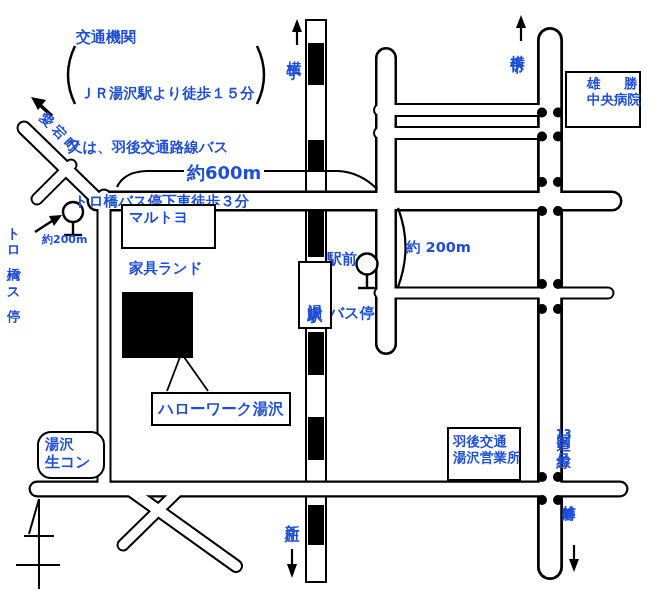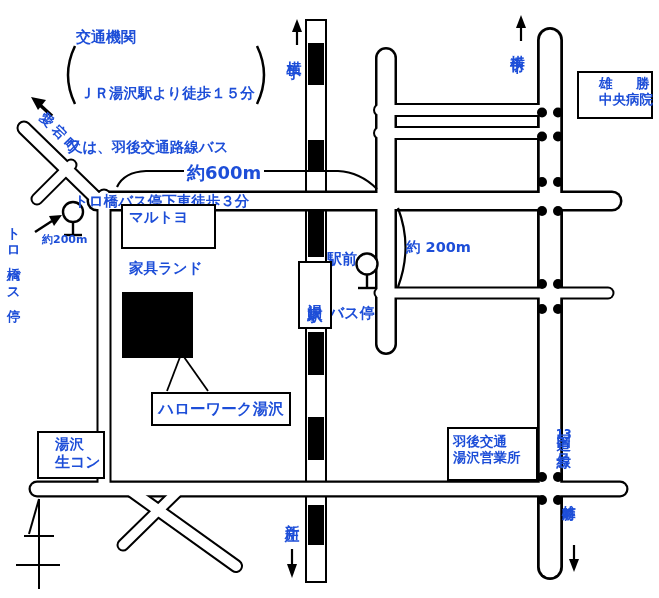--- a/index.html
+++ b/index.html
@@ -152,21 +152,21 @@
     <span class="ln">又は、羽後交通路線バス</span>
     <span class="ln" style="padding-left:6px;">トロ橋バス停下車徒歩３分</span>
   </div>
 
   <div class="lbl vert" style="left:285px;top:49px;font-size:15px;letter-spacing:3px;">横手</div>
   <div class="lbl vert" style="left:508px;top:43px;font-size:14.5px;letter-spacing:2px;">横手市</div>
   <div class="lbl vert" style="left:283px;top:511px;font-size:15px;letter-spacing:3px;">新庄</div>
   <div class="lbl vert" style="left:561px;top:494px;font-size:13.5px;letter-spacing:2px;">雄勝町</div>
   <div class="lbl rot45" style="left:48px;top:109px;font-size:13.5px;letter-spacing:4px;">愛宕町</div>
 
-  <div class="box" style="left:565px;top:71px;width:76px;height:48px;padding:2px 20px;margin-left:12px;">
+  <div class="box" style="left:565px;top:71px;width:76px;height:57px;padding:2px 20px;">
     <span class="ln lbl" style="position:static;font-size:13.5px;text-align:center;letter-spacing:5px;">雄　勝</span>
     <span class="ln lbl" style="position:static;font-size:13.5px;text-align:center;">中央病院</span>
   </div>
 
   <div class="box" style="left:121px;top:204px;width:95px;height:45px;padding:3px 6px;">
     <span class="ln lbl" style="position:static;font-size:14.5px;">マルトヨ</span>
     <span class="ln lbl" style="position:static;font-size:14.5px;margin-top:34px;">家具ランド</span>
   </div>
 
   <div class="lbl" style="left:327px;top:214px;font-size:15px;">
@@ -185,23 +185,23 @@
   <div class="lbl vert" style="left:537px;top:351px;font-size:14.5px;letter-spacing:2px;">
     <span>国道</span><span class="tcy">13</span><span>号線</span>
   </div>
 
   <div class="lbl vert" style="left:6px;top:217px;font-size:13.5px;letter-spacing:4px;">トロ橋バス停</div>
 
   <div class="box center" style="left:151px;top:392px;width:140px;height:34px;">
     <span class="lbl" style="position:static;font-size:15.5px;">ハローワーク湯沢</span>
   </div>
 
-  <div class="box" style="left:37px;top:431px;width:68px;height:48px;padding:3px 16px;">
+  <div class="box" style="left:37px;top:431px;width:68px;height:48px;padding:3px 6px;border-radius:14px;">
     <span class="ln lbl" style="position:static;font-size:14.5px;">湯沢</span>
     <span class="ln lbl" style="position:static;font-size:15px;">生コン</span>
   </div>
 
-  <div class="box" style="left:447px;top:427px;width:91px;height:54px;padding:4px 4px;">
+  <div class="box" style="left:447px;top:427px;width:74px;height:54px;padding:4px 4px;">
     <span class="ln lbl" style="position:static;font-size:13.5px;">羽後交通</span>
     <span class="ln lbl" style="position:static;font-size:13.5px;">湯沢営業所</span>
   </div>
 
 </div>
 
 </body></html>

